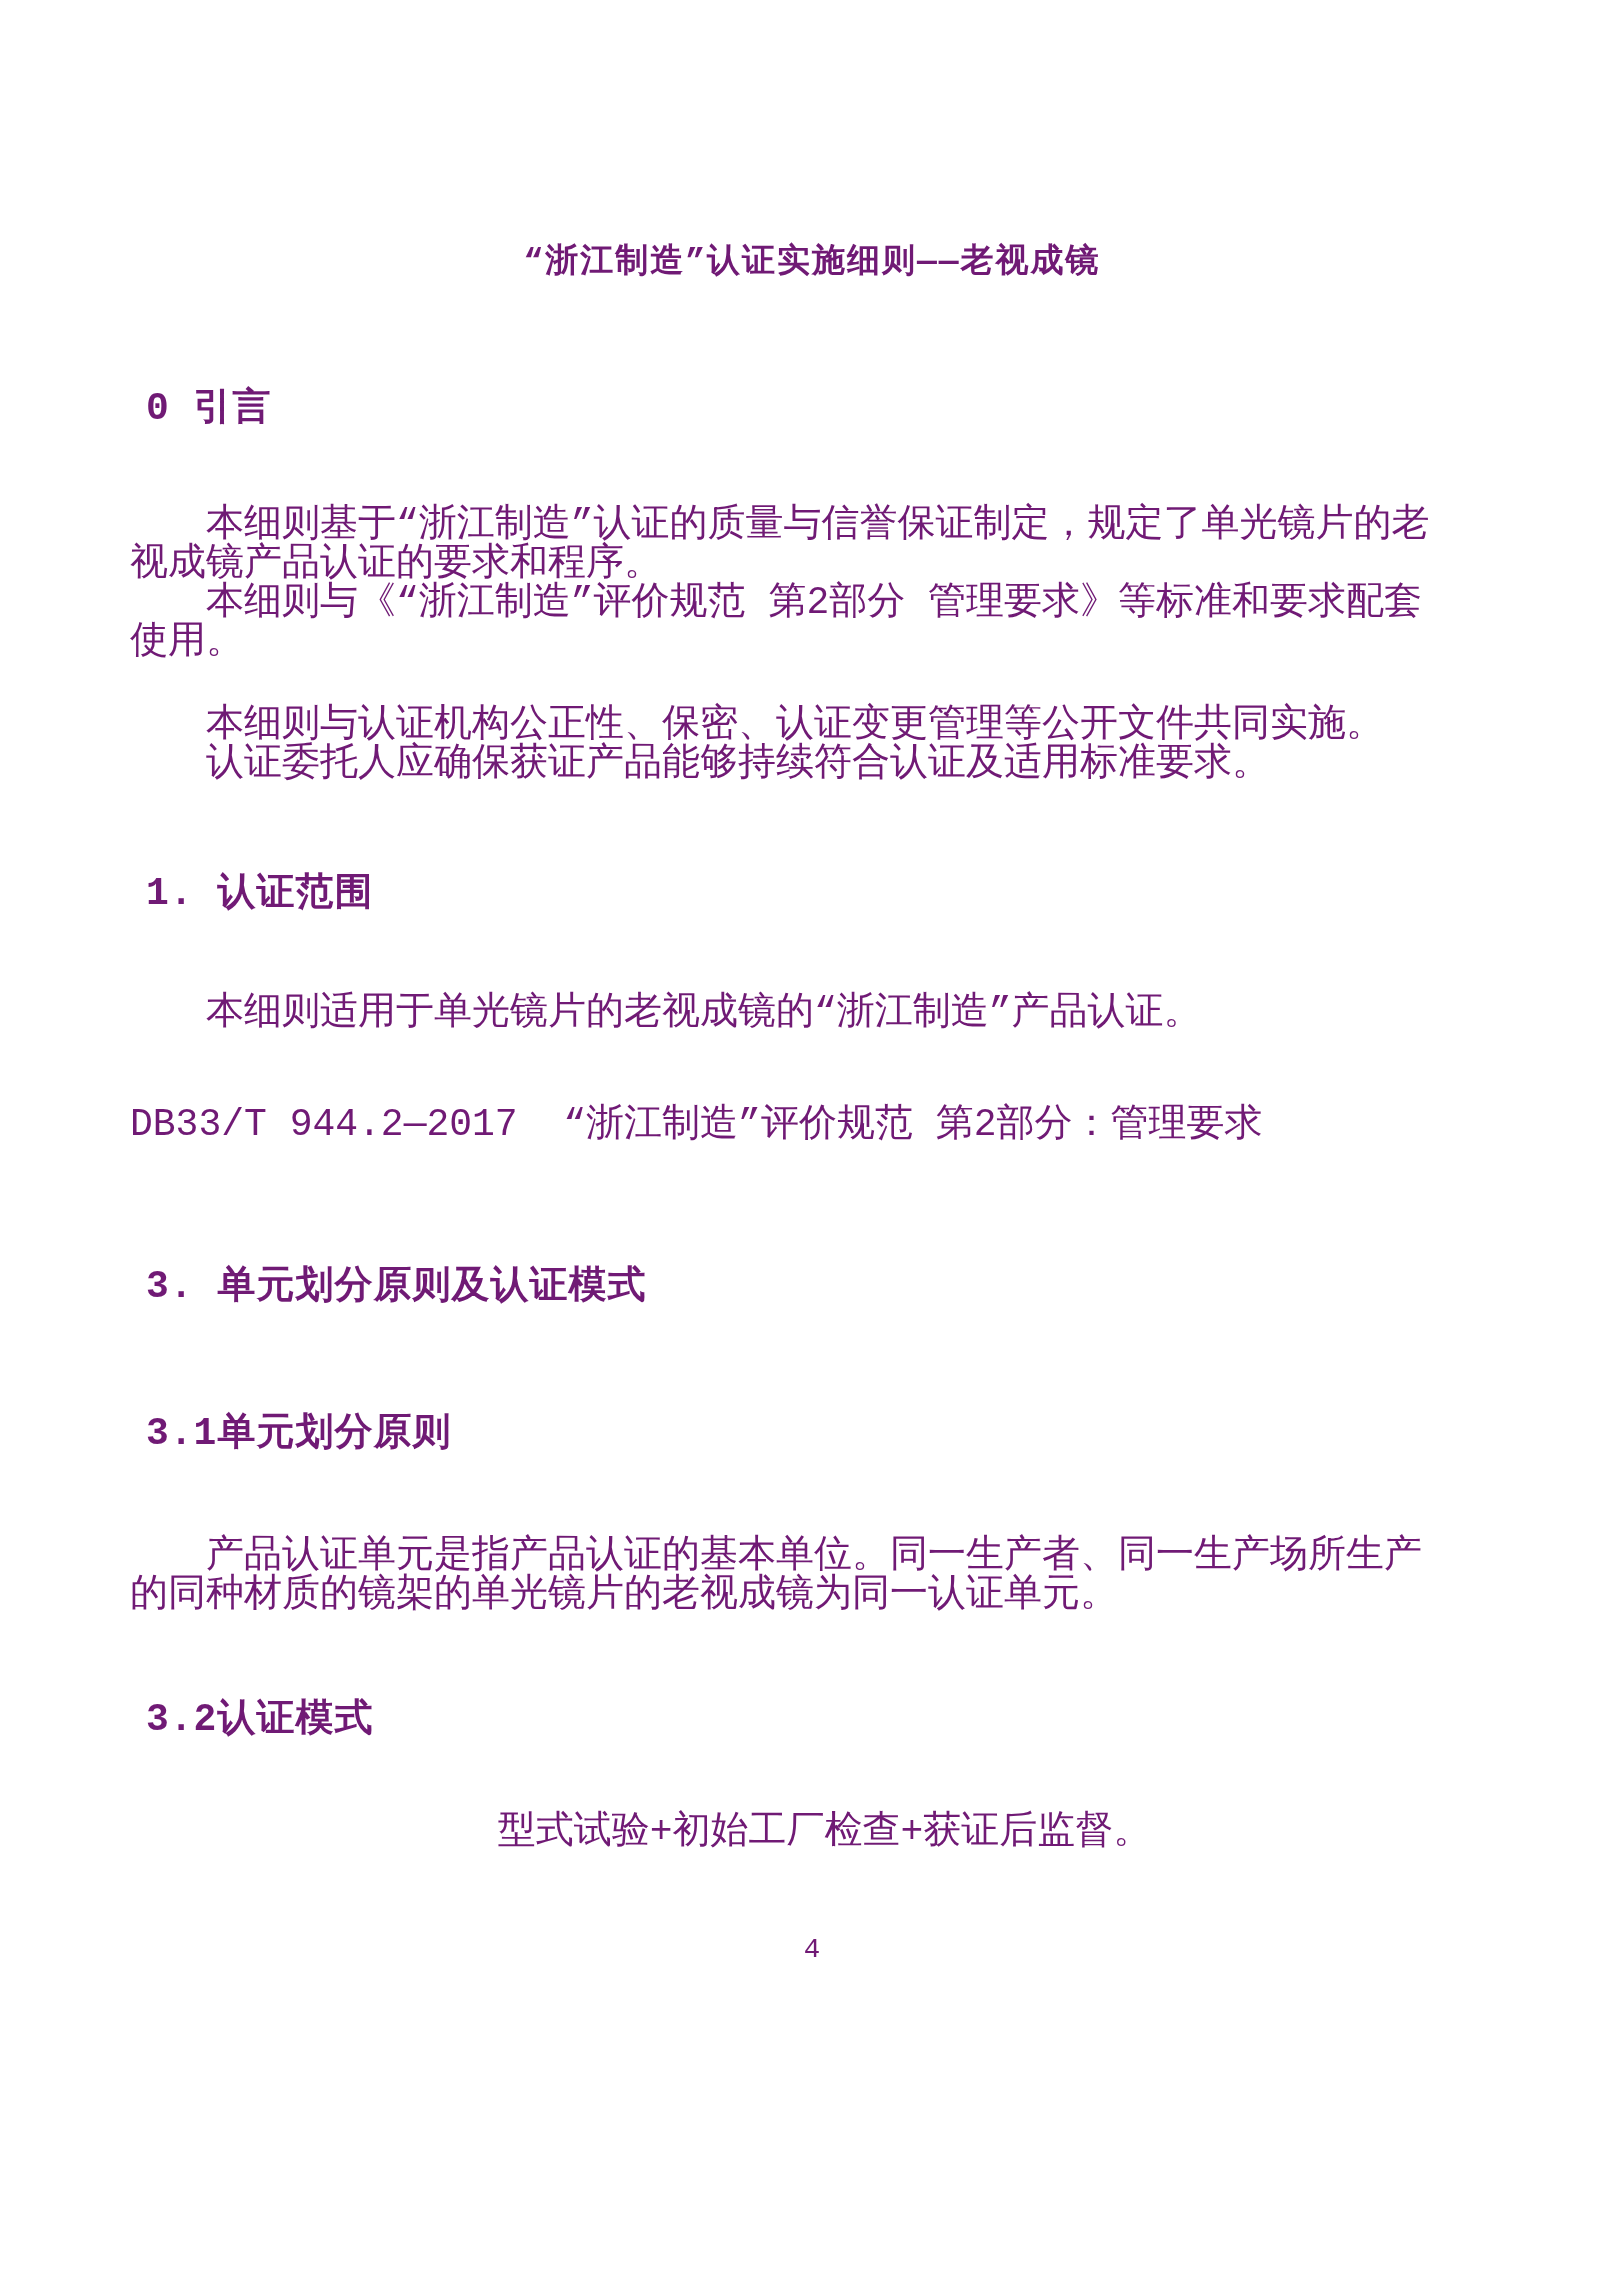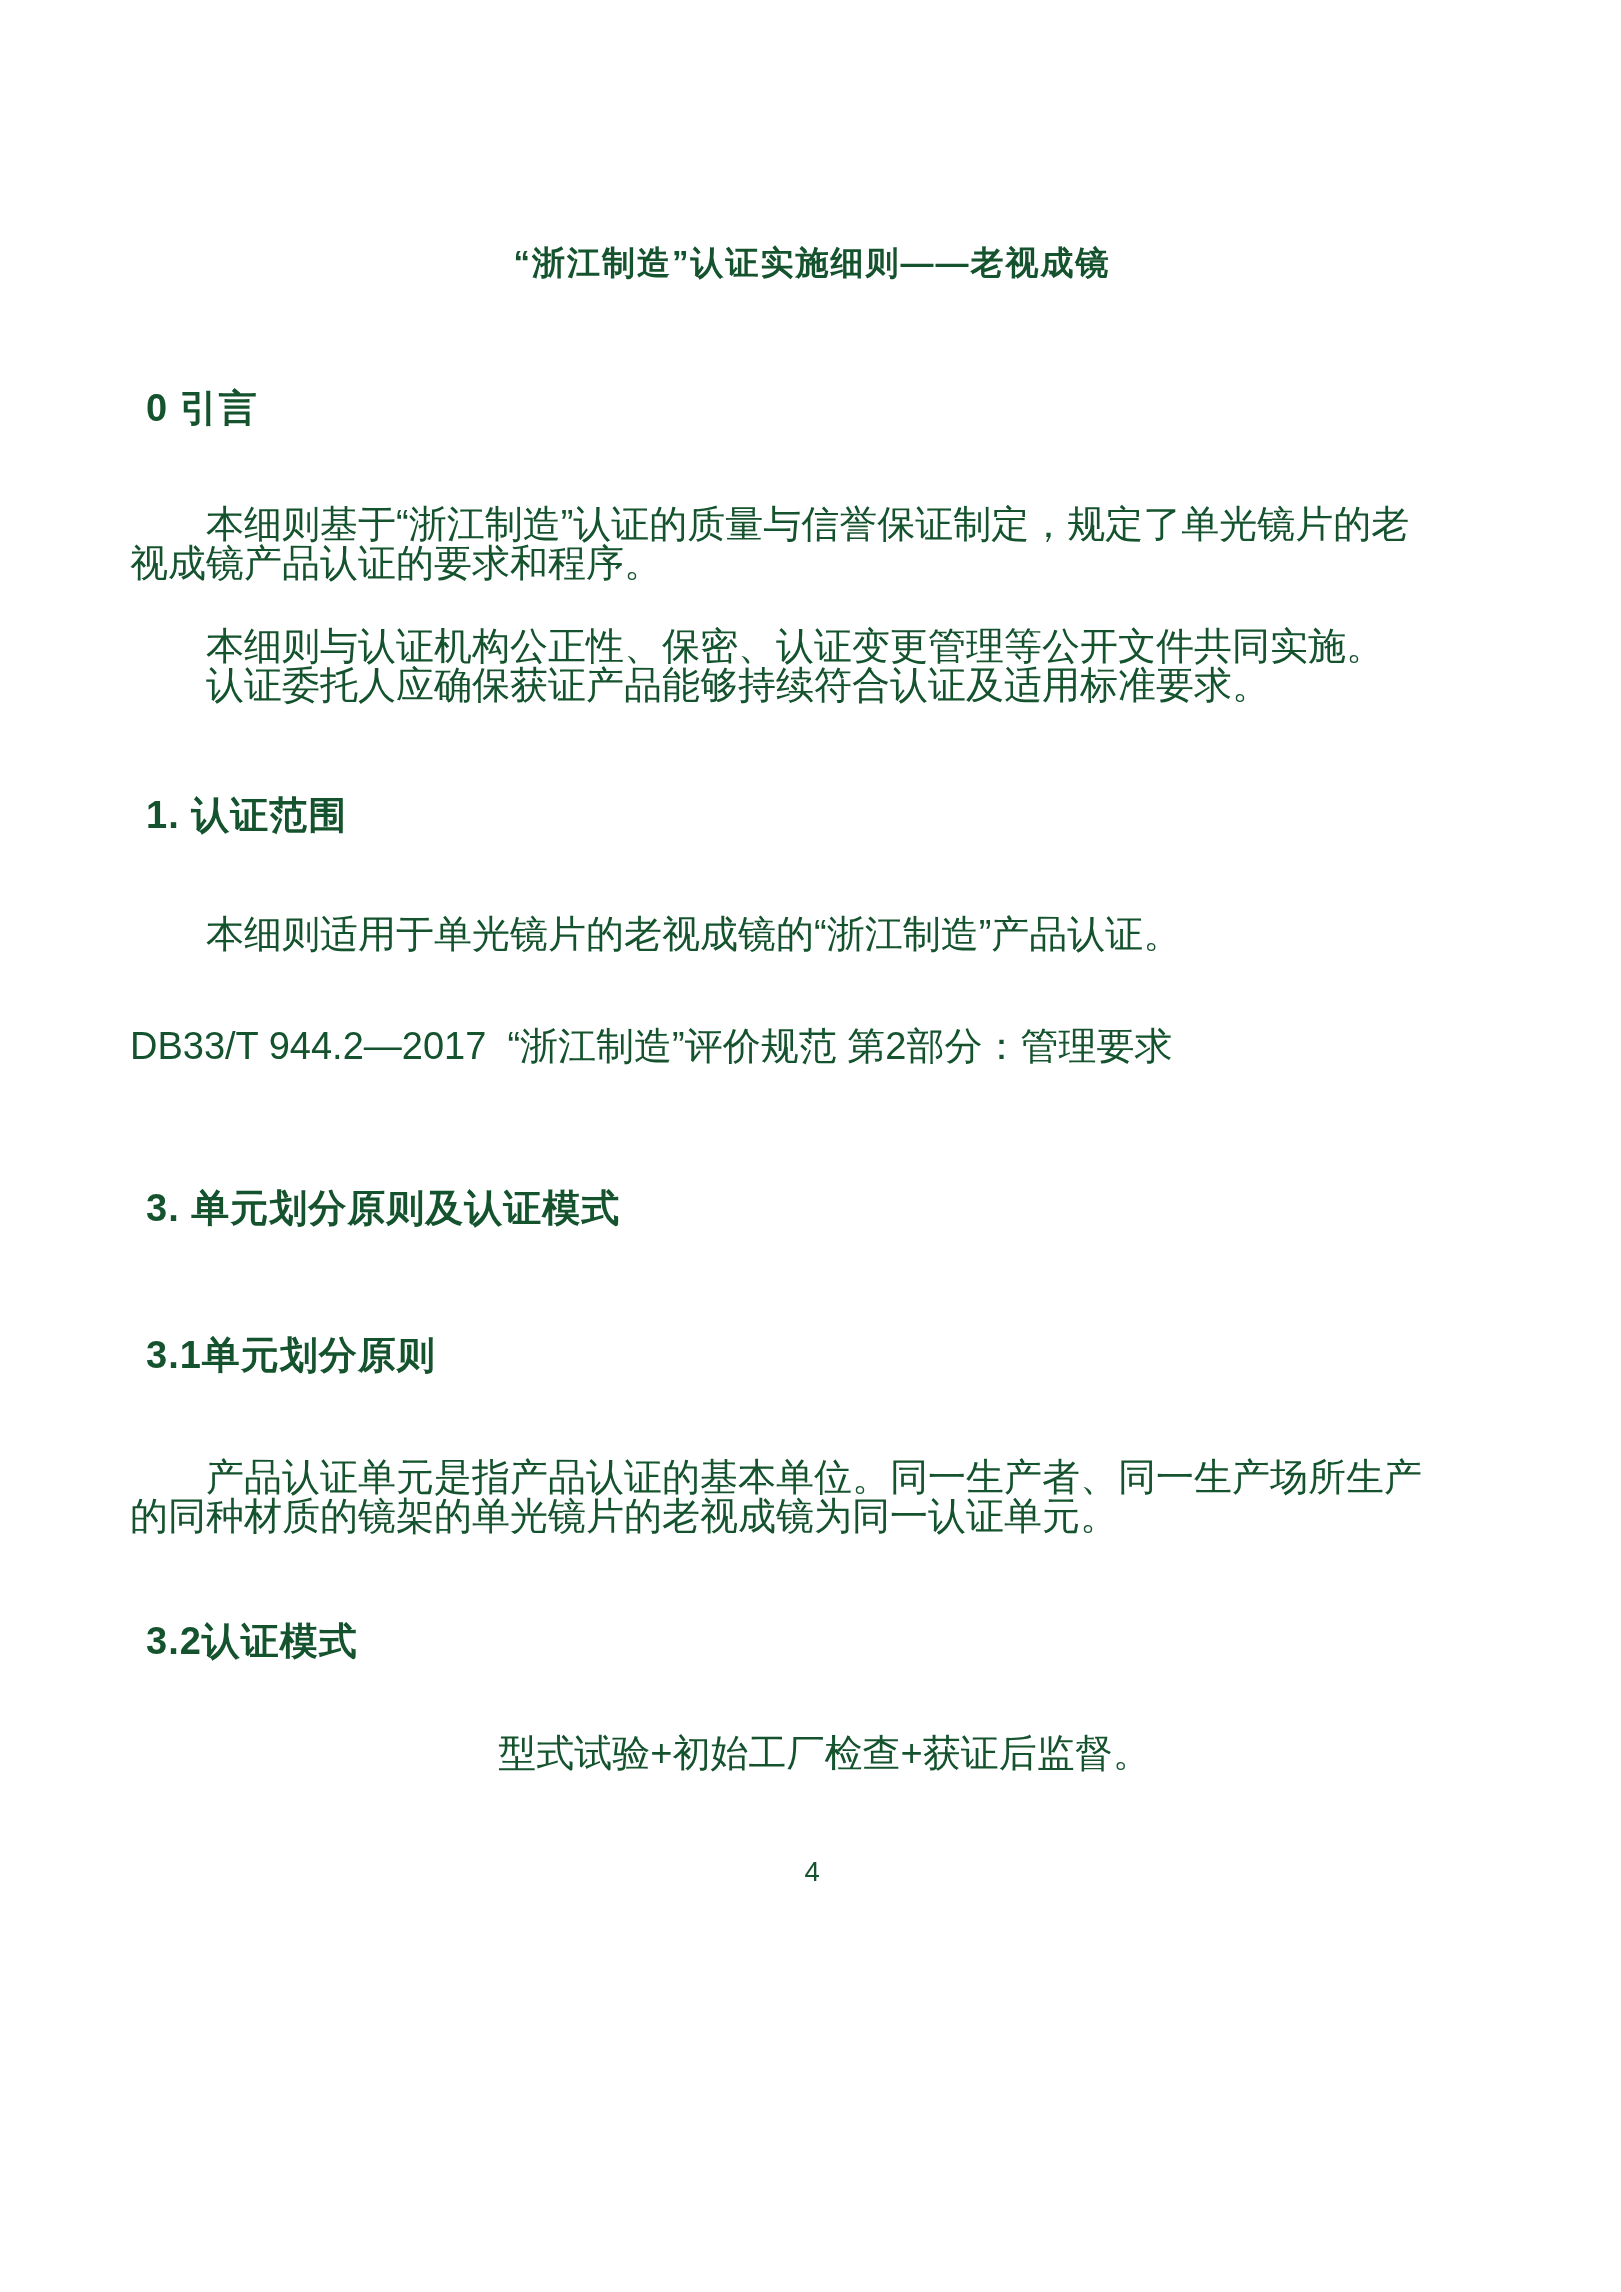--- a/index.html
+++ b/index.html
@@ -6,22 +6,22 @@
     margin: 0;
     padding: 0;
     background: #e8e8e8;
   }
   .page {
     position: relative;
     width: 1621px;
     height: 2293px;
     margin: 0 auto;
     background: #ffffff;
-    color: #14532d;
-    font-family: Liberation Sans, sans-serif;
+    color: #701a75;
+    font-family: Liberation Mono, monospace;
     overflow: hidden;
   }
   .content {
     padding-left: 130px;
     padding-right: 127px;
   }
   .doc-title {
     margin: 0;
     padding-top: 241px;
     text-align: center;
@@ -74,20 +74,21 @@
 
 <div class="page">
   <div class="content">
 
     <div class="doc-title">“浙江制造”认证实施细则——老视成镜</div>
 
     <h1 class="h-major" id="h-intro">0 引言</h1>
 
     <p class="para" id="p-intro-1">本细则基于“浙江制造”认证的质量与信誉保证制定，规定了单光镜片的老视成镜产品认证的要求和程序。</p>
 
+    <p class="para" id="p-intro-2">本细则与《“浙江制造”评价规范 第2部分 管理要求》等标准和要求配套使用。</p>
 
     <p class="para" id="p-intro-3">本细则与认证机构公正性、保密、认证变更管理等公开文件共同实施。</p>
 
     <p class="para" id="p-intro-4">认证委托人应确保获证产品能够持续符合认证及适用标准要求。</p>
 
 
     <h1 class="h-major" id="h-scope">1. 认证范围</h1>
 
     <p class="para" id="p-scope-1">本细则适用于单光镜片的老视成镜的“浙江制造”产品认证。</p>
 

